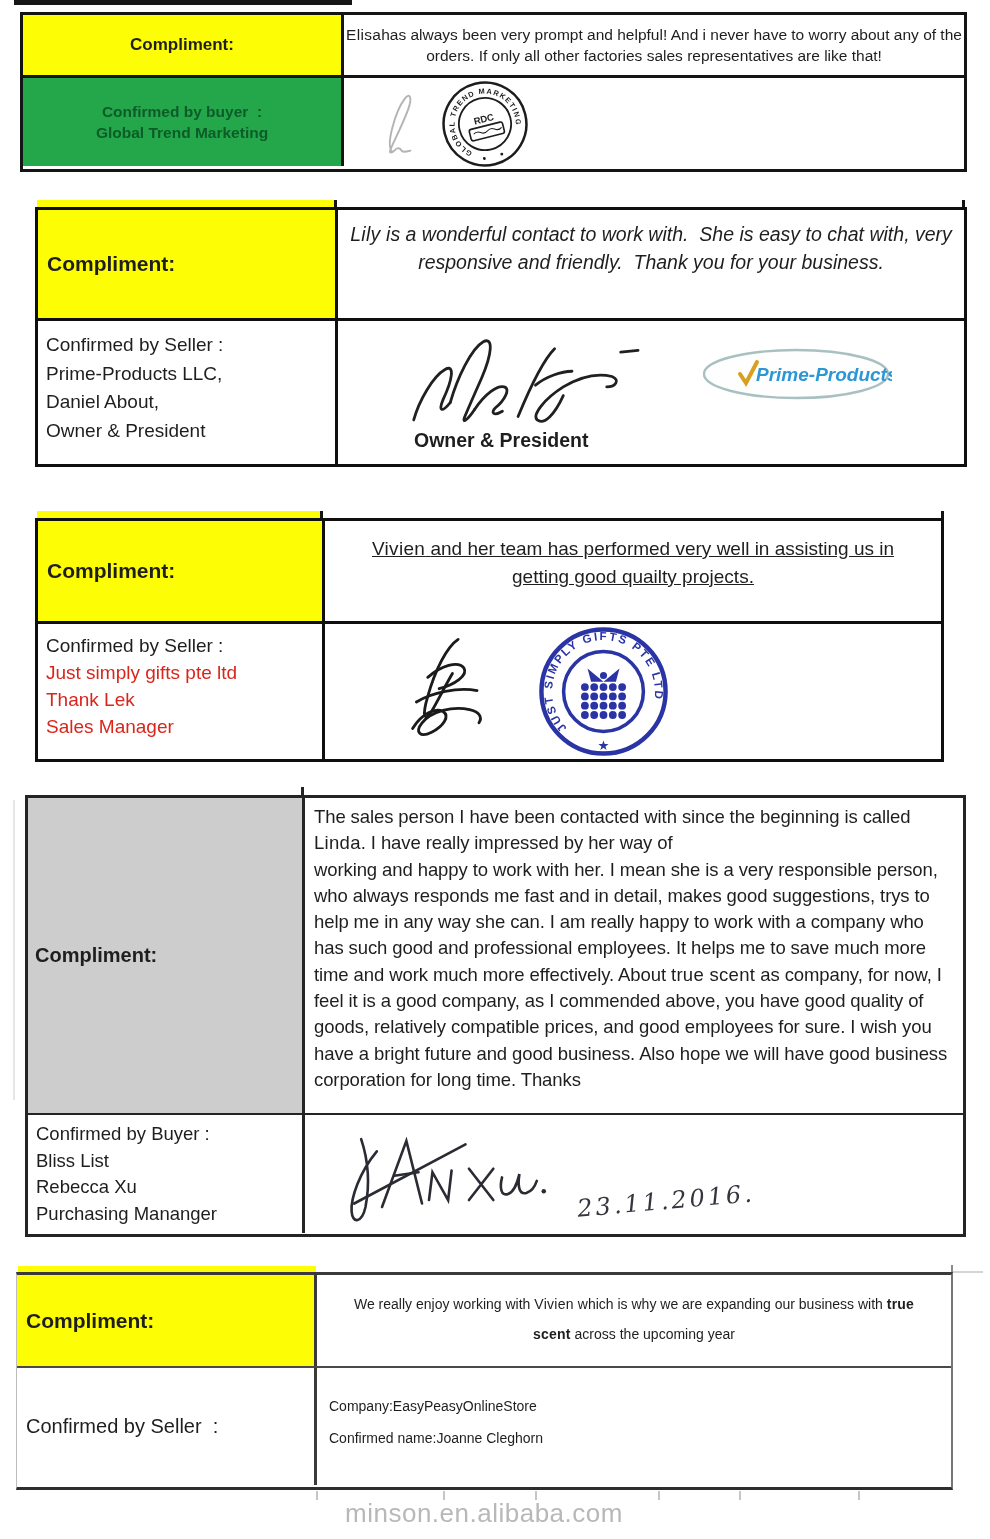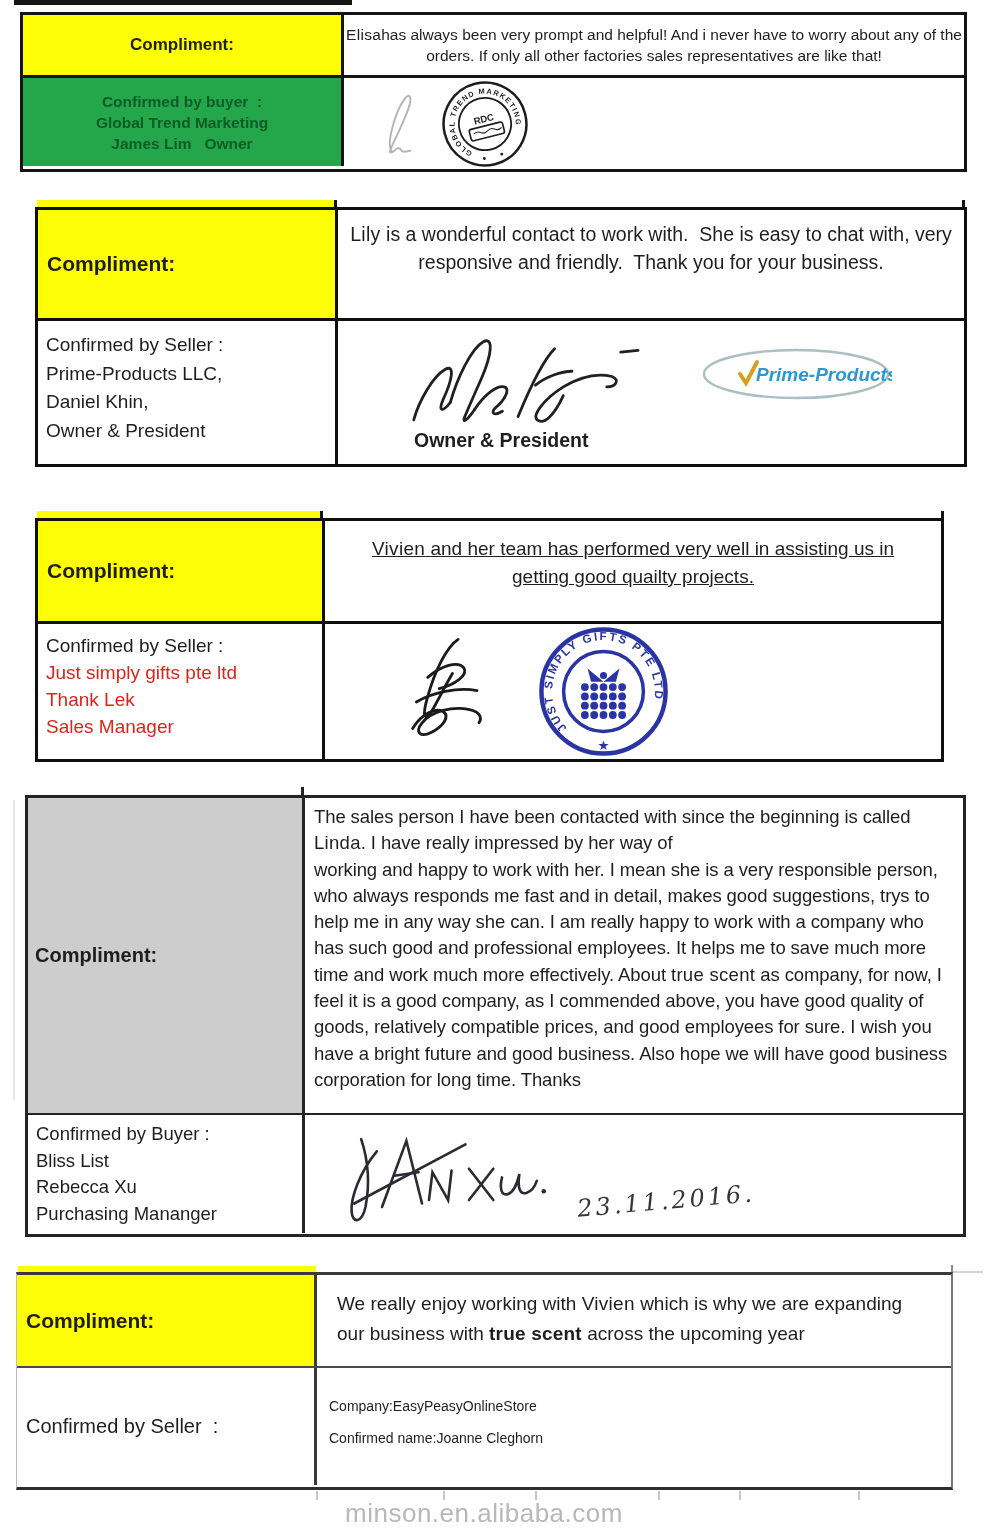--- a/index.html
+++ b/index.html
@@ -31,21 +31,21 @@
   .t1 .g  { width:321px; border-right:3px solid #141414; background:#23a74a; color:#0d5c28;
             display:flex; flex-direction:column; justify-content:center; text-align:center;
             font-weight:bold; font-size:15.5px; line-height:21px; }
   .t1 .sigcell { flex:1; position:relative; }
 
   
   .t2 { left:35px; top:207px; width:932px; height:260px; border:3px solid #0f0f0f; }
   .t2 .r1 { height:111px; border-bottom:3px solid #0f0f0f; }
   .t2 .c1 { width:300px; border-right:3px solid #0f0f0f; background:#fdfd05;
             display:flex; align-items:center; padding-left:9px; }
-  .t2 .c2 { flex:1; font-size:19.5px; line-height:28px; text-align:center; padding:10px 10px 0; }
+  .t2 .c2 { flex:1; font-size:19.5px; line-height:28px; text-align:center; padding:10px 10px 0;font-style:italic; }
   .t2 .r2 { height:143px; }
   .t2 .cc1 { width:300px; border-right:3px solid #0f0f0f; padding:10px 8px;
              font-size:19px; line-height:28.5px; }
   .t2 .cc2 { flex:1; position:relative; }
   .biglabel { font-weight:bold; font-size:21px; }
 
   
   .t3 { left:35px; top:518px; width:909px; height:244px; border:3px solid #0f0f0f; }
   .t3 .r1 { height:103px; border-bottom:3px solid #0f0f0f; }
   .t3 .c1 { width:287px; border-right:3px solid #0f0f0f; background:#fdfd05;
@@ -72,21 +72,21 @@
              font-style:italic; font-size:24px; letter-spacing:3px; color:#34353f;
              transform:rotate(-5deg); }
 
   
   .t5 { left:16px; top:1272px; width:937px; height:218px;
         border-top:3px solid #3a3a3a; border-bottom:3px solid #2e2e2e;
         border-left:1px solid #bdbdbd; border-right:2px solid #757575; }
   .t5 .r1 { height:93px; border-bottom:2px solid #4a4a4a; }
   .t5 .c1 { width:300px; border-right:3px solid #3a3a3a; background:#fdfd05;
             display:flex; align-items:center; padding-left:9px; }
-  .t5 .c2 { flex:1; text-align:left; font-size:19px; line-height:30px; padding:14px 20px 0; }
+  .t5 .c2 { flex:1; text-align:center; font-size:14px; line-height:30px; padding:14px 20px 0; }
   .t5 .r2 { height:117px; }
   .t5 .cc1 { width:300px; border-right:3px solid #3a3a3a; display:flex; align-items:center;
              padding-left:9px; font-size:20px; }
   .t5 .cc2 { flex:1; padding:22px 0 0 12px; font-size:14px; line-height:32px; }
 
   .nm { letter-spacing:0.3px; }
   .nm-b { font-weight:bold; letter-spacing:0.2px; }
 
   
   .sig1   { position:absolute; left:24px;  top:6px;  width:72px;  height:82px; }
@@ -116,21 +116,20 @@
         <span>Compliment:</span>
       </div>
       <div class="cell c2">
         <p><span class="nm">Elisa</span><span>has always been very prompt and helpful! And i never have to worry about any of the orders. If only all other factories sales representatives are like that!</span></p>
       </div>
     </div>
     <div class="row r2">
       <div class="cell g">
         <div>Confirmed by buyer&nbsp;&nbsp;:</div>
         <div>Global Trend Marketing</div>
-        <div>James Lim&nbsp;&nbsp;&nbsp;Owner</div>
       </div>
       <div class="cell sigcell">
         <svg class="sig1" viewBox="0 0 90 90">
           <path d="M30,78 C22,70 34,28 46,12 C52,4 56,10 50,26 C42,47 32,66 28,76 C26,81 30,80 33,77 C37,72 40,74 42,77 C44,80 49,78 53,77" fill="none" stroke="#b4b4b4" stroke-width="2.4" stroke-linecap="round"></path>
         </svg>
         <svg class="stamp1" viewBox="0 0 100 100">
           <circle cx="50" cy="50" r="46" fill="none" stroke="#1d1d1d" stroke-width="2.8"></circle>
           <circle cx="50" cy="50" r="29" fill="none" stroke="#1d1d1d" stroke-width="2"></circle>
           <path id="ring1" d="M29,77 A34,34 0 1 1 71,77" fill="none"></path>
           <text font-size="8.2" font-weight="bold" fill="#1d1d1d" letter-spacing="1.4">
@@ -155,21 +154,21 @@
         <span class="biglabel">Compliment:</span>
       </div>
       <div class="cell c2">
         <p><span class="nm">Lily</span> <span>is a wonderful contact to work with.&nbsp; She is easy to chat with, very responsive and friendly.&nbsp; Thank you for your business.</span></p>
       </div>
     </div>
     <div class="row r2">
       <div class="cell cc1">
         <div>Confirmed by Seller :</div>
         <div>Prime-Products LLC,</div>
-        <div>Daniel Khin,</div>
+        <div>Daniel About,</div>
         <div>Owner &amp; President</div>
       </div>
       <div class="cell cc2">
         <svg class="sig2" viewBox="0 0 280 115">
           <g fill="none" stroke="#202020" stroke-width="3.2" stroke-linecap="round">
             <path d="M8,100 C14,78 30,50 44,42 C56,35 52,55 42,76 C36,90 40,92 50,80"></path>
             <path d="M50,80 C58,52 74,18 88,10 C100,4 98,24 86,52 C78,70 70,88 66,98 C64,104 70,100 78,88"></path>
             <path d="M78,88 C90,70 104,60 112,62 C120,64 112,78 102,86 C96,92 100,96 110,90"></path>
             <path d="M128,96 C142,62 158,30 170,18"></path>
             <path d="M148,60 C160,50 178,44 190,44"></path>

